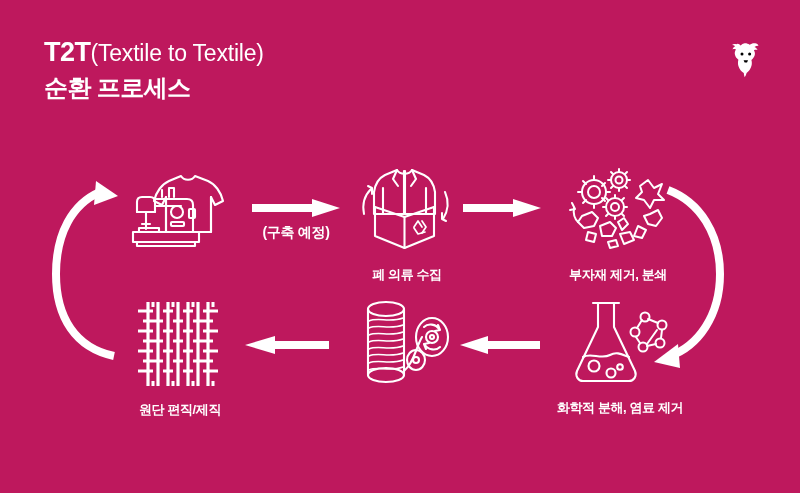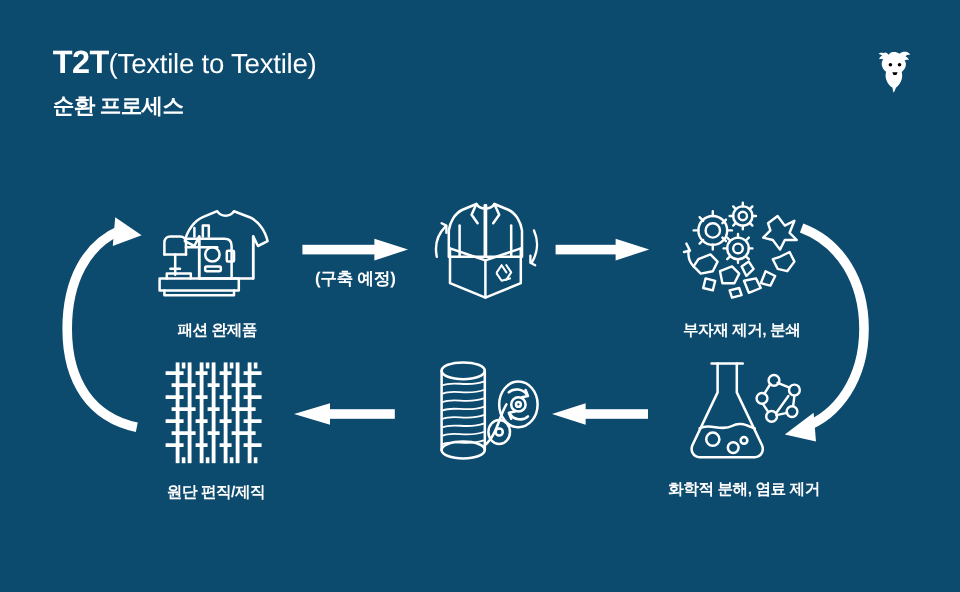--- a/index.html
+++ b/index.html
@@ -7,21 +7,21 @@
     padding: 0;
     background: #000000;
   }
   body {
     font-family: "Liberation Sans", "DejaVu Sans", sans-serif;
   }
   #page {
     position: relative;
     width: 800px;
     height: 493px;
-    background: #0c4a6e;
+    background: #be185d;
     overflow: hidden;
     color: #ffffff;
   }
 
   
   #header {
     position: absolute;
     left: 0; top: 0;
     width: 800px;
     height: 130px;
@@ -41,21 +41,21 @@
   .title-line1 .t2t {
     font-weight: bold;
     font-size: 27px;
     letter-spacing: -0.5px;
   }
   .title-line1 .sub {
     font-weight: normal;
     font-size: 23px;
   }
   .title-line2 {
-    font-size: 18px;
+    font-size: 24px;
     font-weight: bold;
     line-height: 34px;
     margin-top: 2px;
     color: #ffffff;
     white-space: nowrap;
     letter-spacing: -0.6px;
   }
 
   
   #logo {
@@ -239,21 +239,20 @@
             <rect x="42" y="56" width="13" height="4" rx="1"></rect>
             <rect x="60" y="43" width="6" height="9" rx="1"></rect>
 
             <path d="M4 66 L 70 66 L 70 76 L 4 76 Z"></path>
             <path d="M8 76 L 8 80 L 66 80 L 66 76"></path>
 
             <path d="M10 66 L 10 62 L 30 62 L 30 66"></path>
           </g>
         </svg>
       </div>
-      <div class="node-label">패션 완제품</div>
     </div>
 
     <span class="arrow-straight" id="arrow-a">
       <svg width="88" height="20" viewBox="0 0 88 20" aria-hidden="true">
         <rect x="0" y="6" width="62" height="8" fill="#ffffff"></rect>
         <path d="M60 1 L 88 10 L 60 19 Z" fill="#ffffff"></path>
       </svg>
     </span>
     <div class="arrow-note">(구축 예정)</div>
 
@@ -283,20 +282,21 @@
 
             <g stroke-width="2.0">
               <path d="M12 50 C 10 40, 13 31, 19 25"></path>
               <path d="M16 22 L 20 24 L 20 30"></path>
               <path d="M93 28 C 97 37, 96 47, 91 55"></path>
               <path d="M94 57 L 90 55 L 90 49"></path>
             </g>
           </g>
         </svg>
       </div>
+      <div class="node-label">폐 의류 수집</div>
     </div>
 
     <span class="arrow-straight" id="arrow-b">
       <svg width="78" height="20" viewBox="0 0 78 20" aria-hidden="true">
         <rect x="0" y="6" width="52" height="8" fill="#ffffff"></rect>
         <path d="M50 1 L 78 10 L 50 19 Z" fill="#ffffff"></path>
       </svg>
     </span>
 
     <div class="node" id="node-6">

